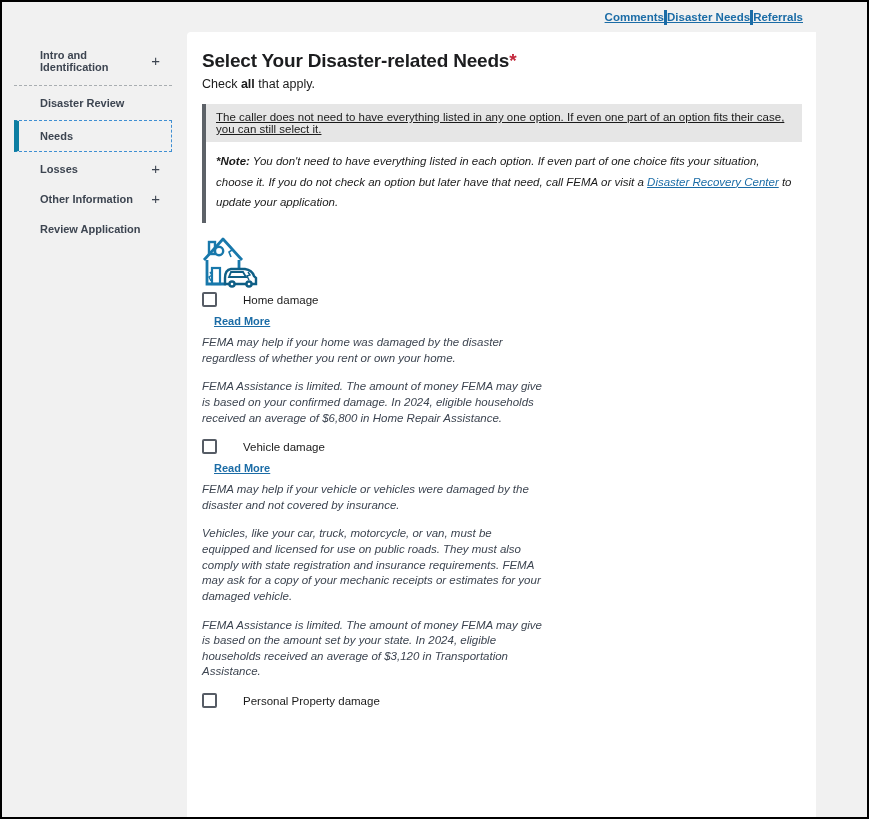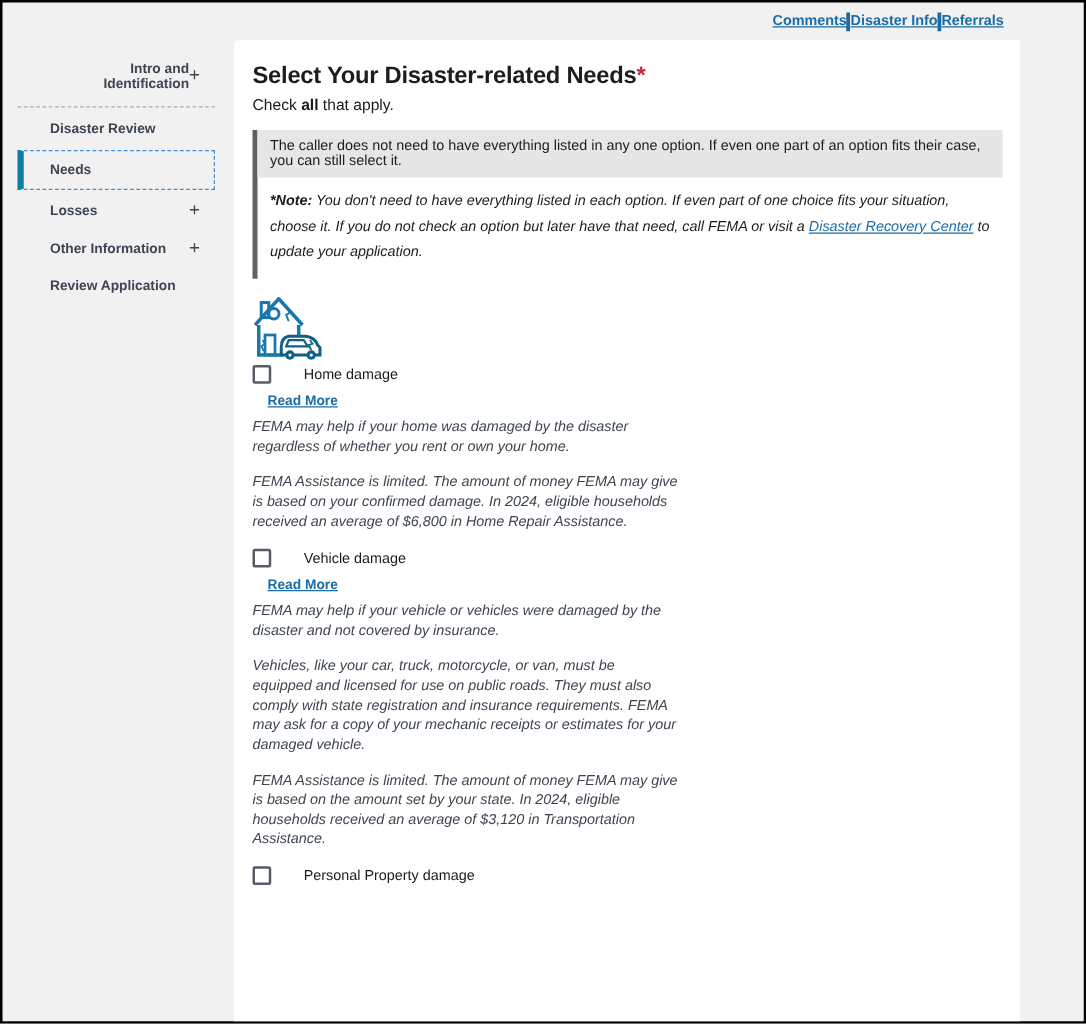--- a/index.html
+++ b/index.html
@@ -20,40 +20,40 @@
   .pipe { width:3px; height:15px; background:#1b6ca6; }
 
   
   .layout { display:flex; align-items:flex-start; height:787px; }
 
   
   .sidebar { width:185px; flex:none; padding:8px 0 0 12px; }
   .nav-item {
     display:flex; align-items:center; justify-content:space-between;
     width:158px; padding:9px 12px 9px 26px;
-    font-size:11px; font-weight:700; color:#3d4551; cursor:pointer;text-align:right;
+    font-size:11px; font-weight:700; color:#3d4551; cursor:pointer;
   }
   .nav-item.sep { border-bottom:1px dashed #a9aeb1; padding-bottom:12px; margin-bottom:2px; }
   .nav-item.active {
     border:1px dashed #3f8fd2; border-left:5px solid #0d7ea2;
     padding-left:21px; margin:2px 0;
   }
   .plus { font-size:15px; font-weight:400; color:#3d4551; line-height:10px; }
 
   
   .content {
     width:629px; flex:none; min-height:787px; background:#ffffff;
     border-radius:4px 0 0 0; padding:16px 14px 20px 15px;
   }
   .page-title { font-size:19px; font-weight:700; color:#1c1d1f; margin:2px 0 5px; letter-spacing:-0.2px; }
   .req { color:#c3283c; }
   .subtitle { font-size:12.5px; color:#1b1b1b; }
 
   .alert { border-left:4px solid #5d6268; margin-top:13px; }
-  .callout { background:#e6e6e6; padding:7px 10px; font-size:11.5px; color:#1b1b1b; }
+  .callout { background:#e6e6e6; padding:7px 10px; font-size:11.5px; color:#1b1b1b;text-decoration:underline; }
   .note { padding:9px 10px 10px; font-size:11.5px; font-style:italic; color:#1b1b1b; line-height:1.8; }
   .note b { font-style:italic; }
   .note-link { color:#1b6ca6; text-decoration:underline; cursor:pointer; font-style:italic; }
 
   .icon-wrap { margin:13px 0 4px; width:56px; height:52px; }
   .section-title { font-size:15px; font-weight:600; color:#1b1b1b; margin:5px 0 13px; }
 
   .option { margin-bottom:5px; }
   .check-row { display:flex; align-items:center; gap:26px; cursor:pointer; }
   .checkbox {
@@ -71,21 +71,21 @@
   }
 </style>
 </head>
 <body>
 
 <div class="app">
 
   <div class="topbar">
     <a class="toplink">Comments</a>
     <span class="pipe"></span>
-    <a class="toplink">Disaster Info</a>
+    <a class="toplink">Disaster Needs</a>
     <span class="pipe"></span>
     <a class="toplink">Referrals</a>
   </div>
 
   <div class="layout">
 
     <nav class="sidebar">
       <div class="nav-item sep">
         <span>Intro and Identification</span>
         <span class="plus">+</span>

